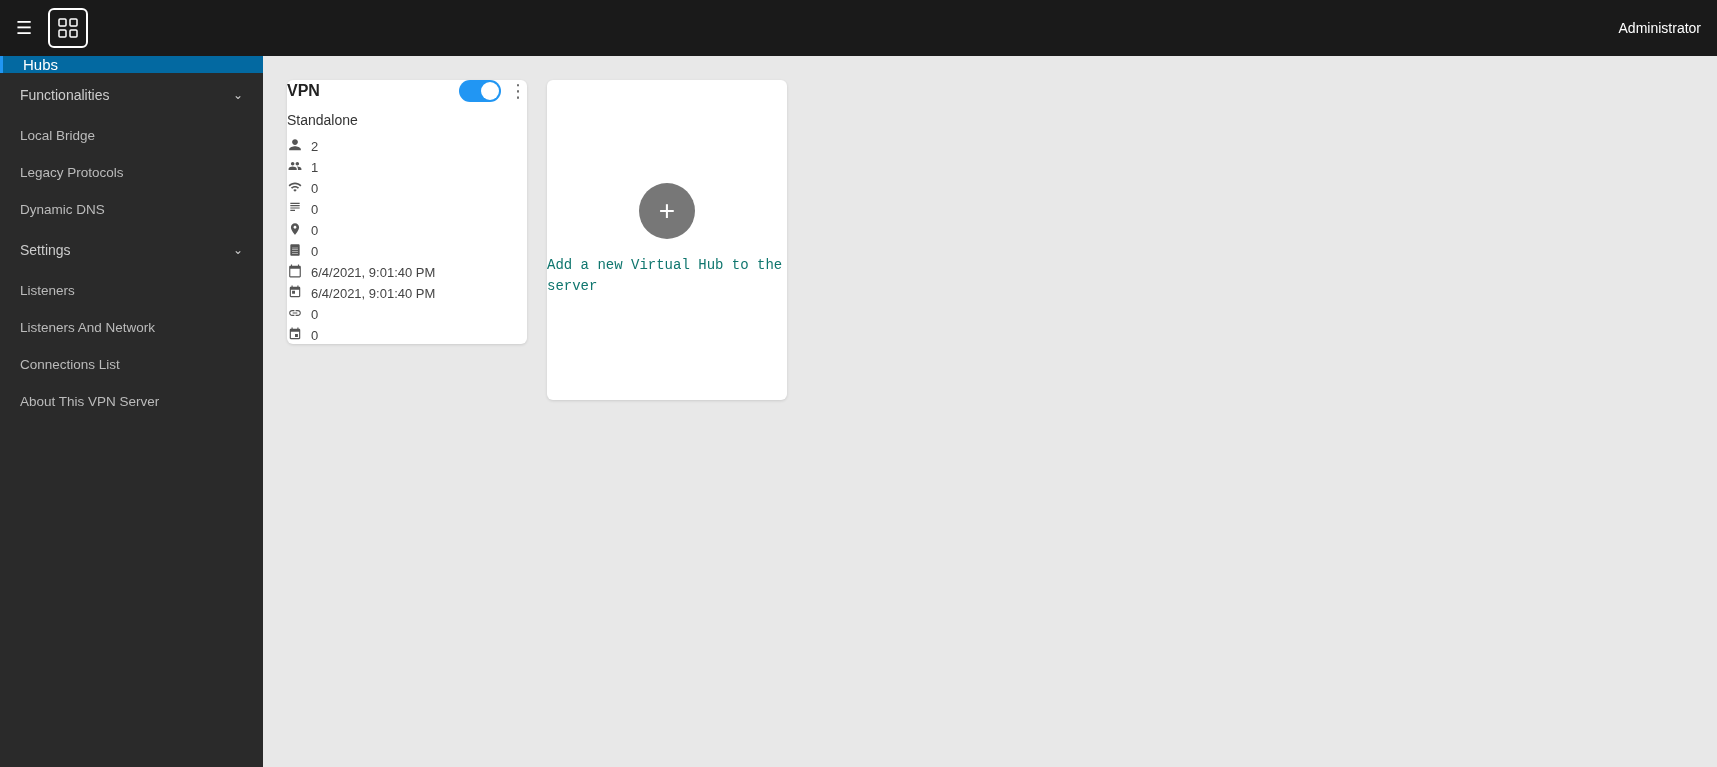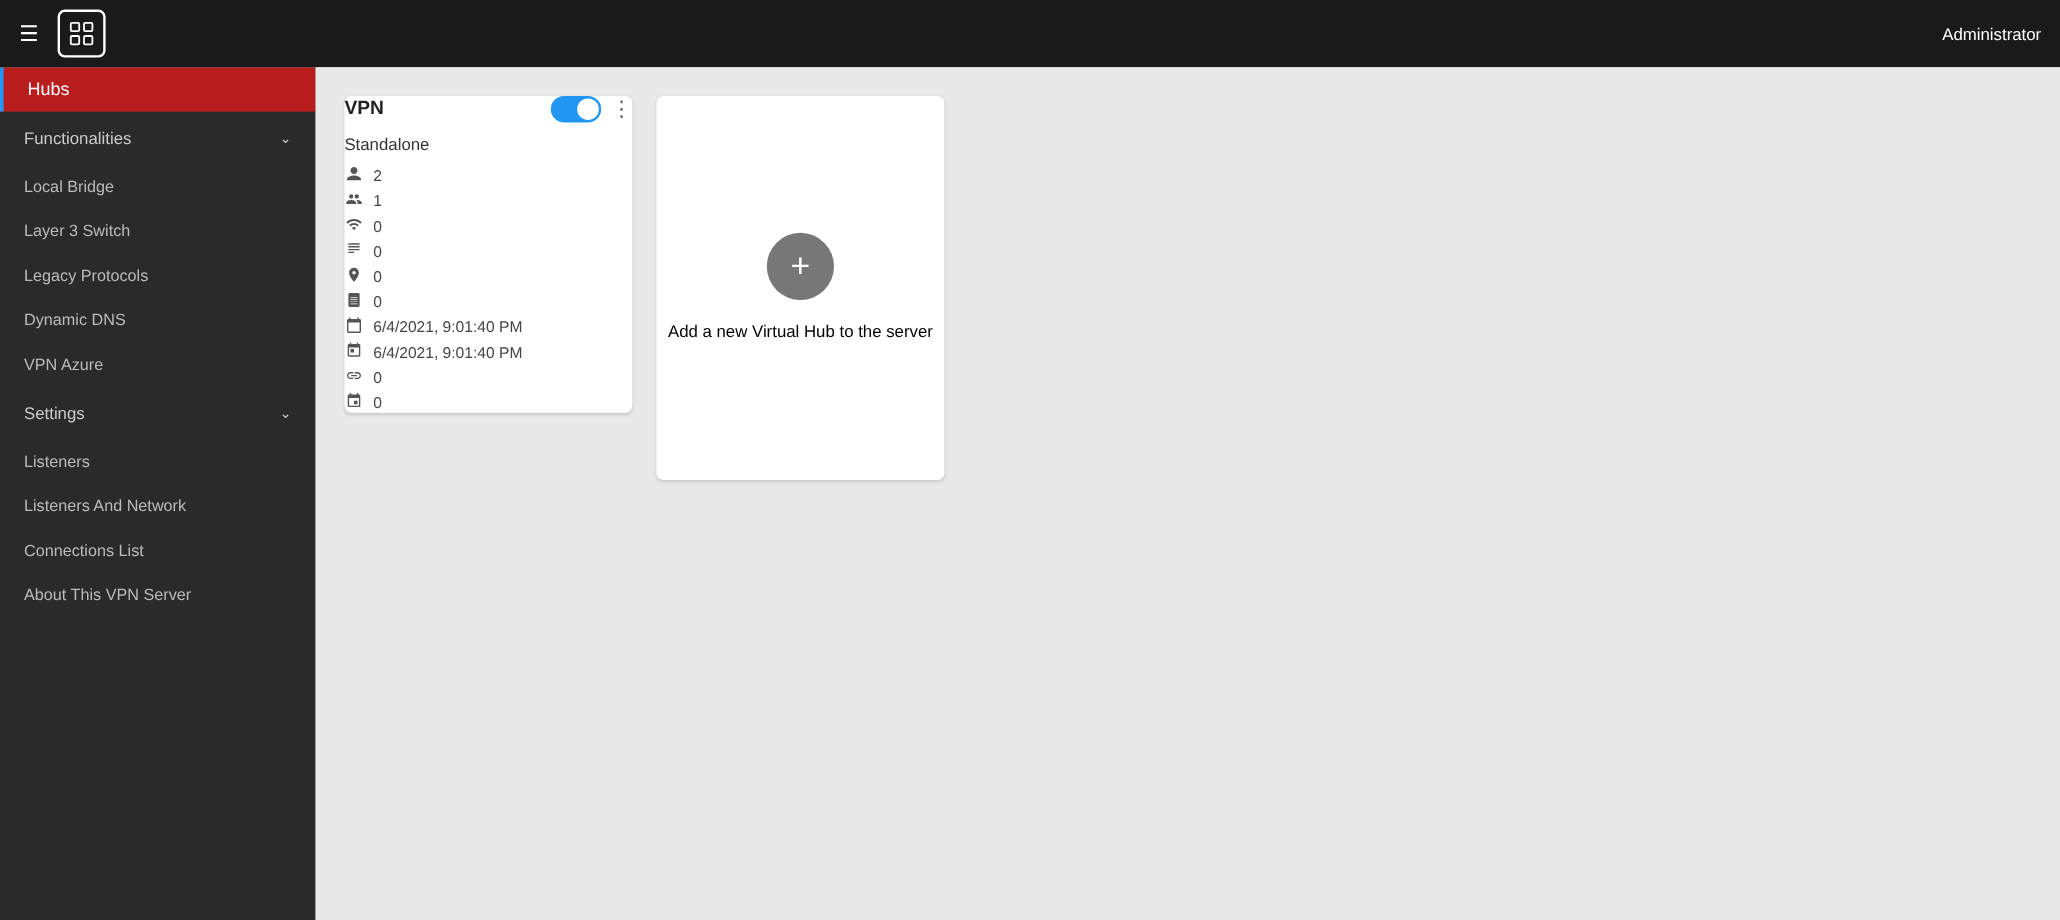--- a/index.html
+++ b/index.html
@@ -34,22 +34,22 @@
       width: 263px;
       background: #2a2a2a;
       color: #ccc;
       display: flex;
       flex-direction: column;
       overflow-y: auto;
       flex-shrink: 0;
     }
 
     .sidebar-hubs {
-      background: #b91c1c;
-      padding: 10px 20px;
+      background: #0369a1;
+      padding: 0 20px;
       color: #fff;
       font-size: 15px;
       font-weight: 500;
       border-left: 3px solid #2196F3;
       cursor: pointer;
     }
 
     .sidebar-section-header {
       display: flex;
       align-items: center;
@@ -141,21 +141,21 @@
     }
     .add-hub-circle {
       width: 56px; height: 56px;
       background: #777;
       border-radius: 50%;
       display: flex; align-items: center; justify-content: center;
       color: #fff;
       font-size: 28px;
       font-weight: 300;
     }
-    .add-hub-label { font-size: 14px; color: #000000; text-align: center; line-height: 1.5; }
+    .add-hub-label { font-size: 14px; color: #0f766e; text-align: left; line-height: 1.5; font-family: Liberation Mono, monospace; }
   </style>
 </head>
 <body>
 
 <div class="topbar">
   <div class="topbar-left">
     <span class="hamburger-icon">☰</span>
     <div class="logo-box">
       <svg width="24" height="24" viewBox="0 0 24 24" fill="none" stroke="white" stroke-width="1.5">
         <rect x="3" y="3" width="7" height="7" rx="1"></rect>
@@ -172,24 +172,22 @@
 
   <div class="sidebar">
 
     <div class="sidebar-hubs">Hubs</div>
 
     <div class="sidebar-section-header">
       <span>Functionalities</span>
       <span class="chevron">⌄</span>
     </div>
     <div class="sidebar-item">Local Bridge</div>
-    <div class="sidebar-item">Layer 3 Switch</div>
     <div class="sidebar-item">Legacy Protocols</div>
     <div class="sidebar-item">Dynamic DNS</div>
-    <div class="sidebar-item">VPN Azure</div>
 
     <div class="sidebar-section-header">
       <span>Settings</span>
       <span class="chevron">⌄</span>
     </div>
     <div class="sidebar-item">Listeners</div>
     <div class="sidebar-item">Listeners And Network</div>
     <div class="sidebar-item">Connections List</div>
     <div class="sidebar-item">About This VPN Server</div>
 

